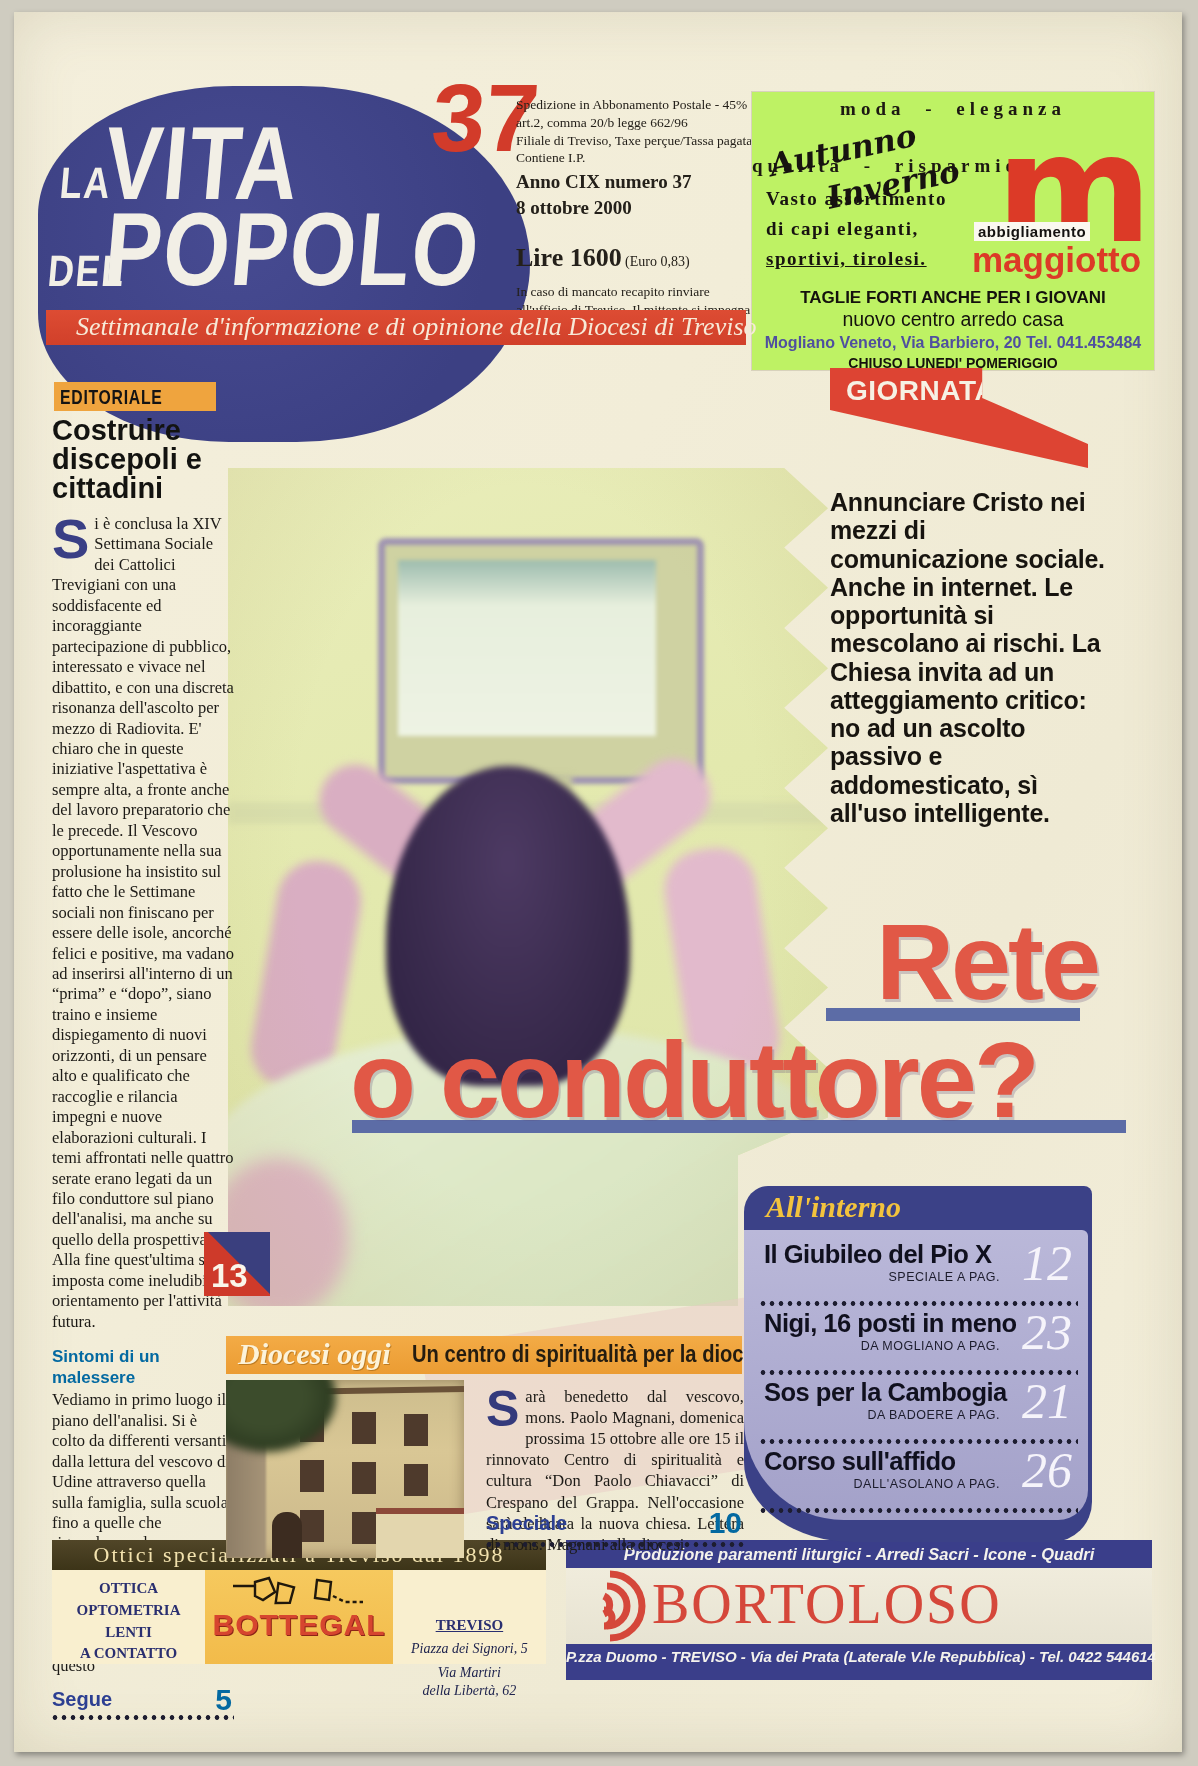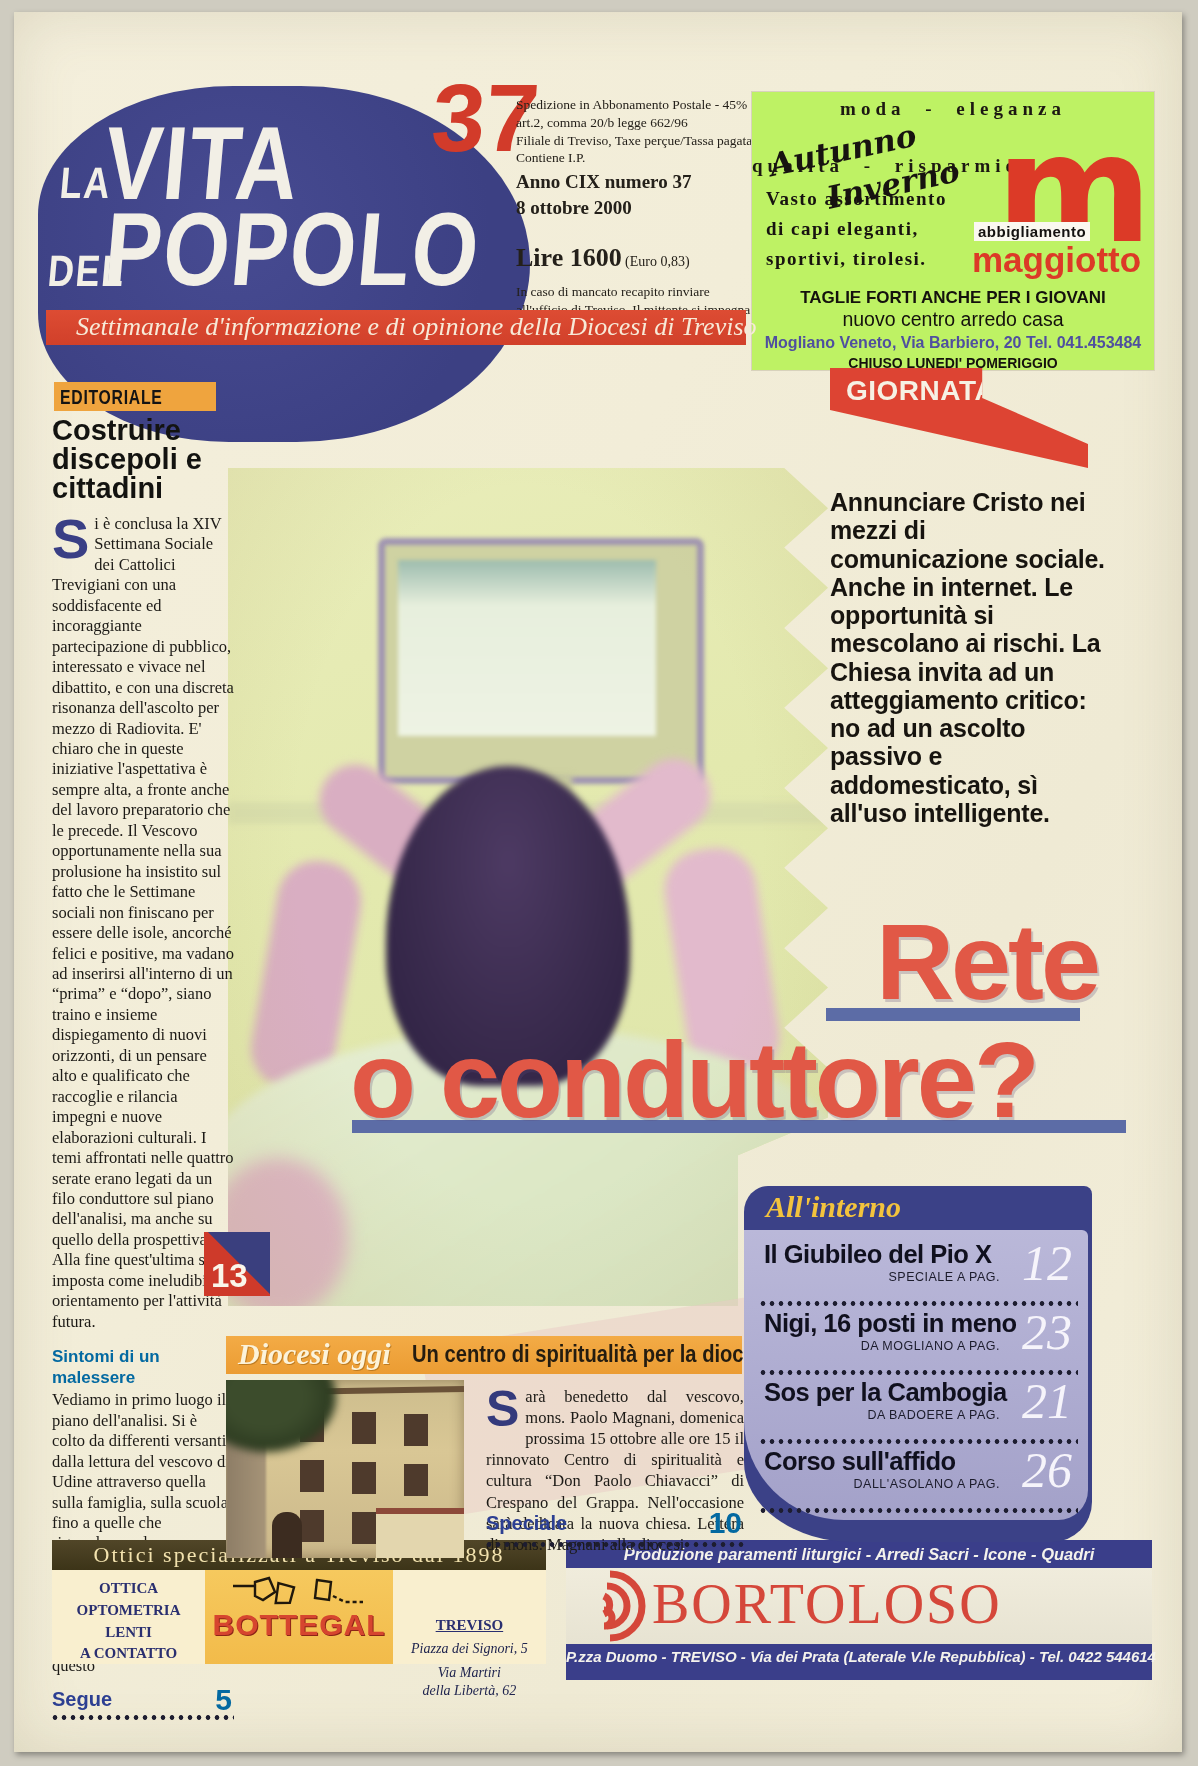--- a/index.html
+++ b/index.html
@@ -38,21 +38,21 @@
   .moda1{top:6px;left:0;width:100%;text-align:center;font-family:"Liberation Serif",serif;
          font-weight:700;font-size:19px;letter-spacing:5px;word-spacing:10px;color:#1c1812;}
   .moda2{top:28px;left:0;width:100%;text-align:left;font-family:"Liberation Serif",serif;
          font-weight:700;font-size:19px;letter-spacing:5px;word-spacing:10px;color:#1c1812;margin-top:35px;}
   .script{font-family:"DejaVu Serif",serif;font-style:italic;font-weight:700;font-size:31px;
           color:#171310;transform:rotate(-12deg);white-space:nowrap;}
   .script1{left:16px;top:40px;}
   .script2{left:74px;top:74px;}
   .vasto{left:14px;font-family:"Liberation Serif",serif;font-weight:700;font-size:19px;
          letter-spacing:1.5px;color:#171310;white-space:nowrap;}
-  .v1{top:96px;} .v2{top:126px;} .v3{top:156px;}
+  .v1{top:96px;} .v2{top:126px;} .v3{top:156px;text-decoration:underline;}
   .mblock{right:4px;top:34px;width:172px;height:158px;}
   .m-glyph{left:18px;top:-6px;font-size:150px;line-height:.92;font-weight:700;color:#dc3a27;
            font-family:"DejaVu Sans",sans-serif;}
   .m-abb{left:-4px;top:96px;background:#fbf8f0;color:#151210;font-weight:700;font-size:15px;
          letter-spacing:.5px;padding:1px 4px;}
   .m-name{left:-6px;top:114px;font-weight:700;font-size:35px;color:#dc3a27;letter-spacing:0px;}
   .taglie{top:196px;left:0;width:100%;text-align:center;font-weight:700;font-size:17px;color:#14110d;}
   .arredo{top:216px;left:0;width:100%;text-align:center;font-size:19.5px;color:#14110d;}
   .mog{top:242px;left:0;width:100%;text-align:center;font-weight:700;font-size:16px;color:#4f4f9f;}
   .chiuso{top:263px;left:0;width:100%;text-align:center;font-weight:700;font-size:14px;color:#14110d;}

